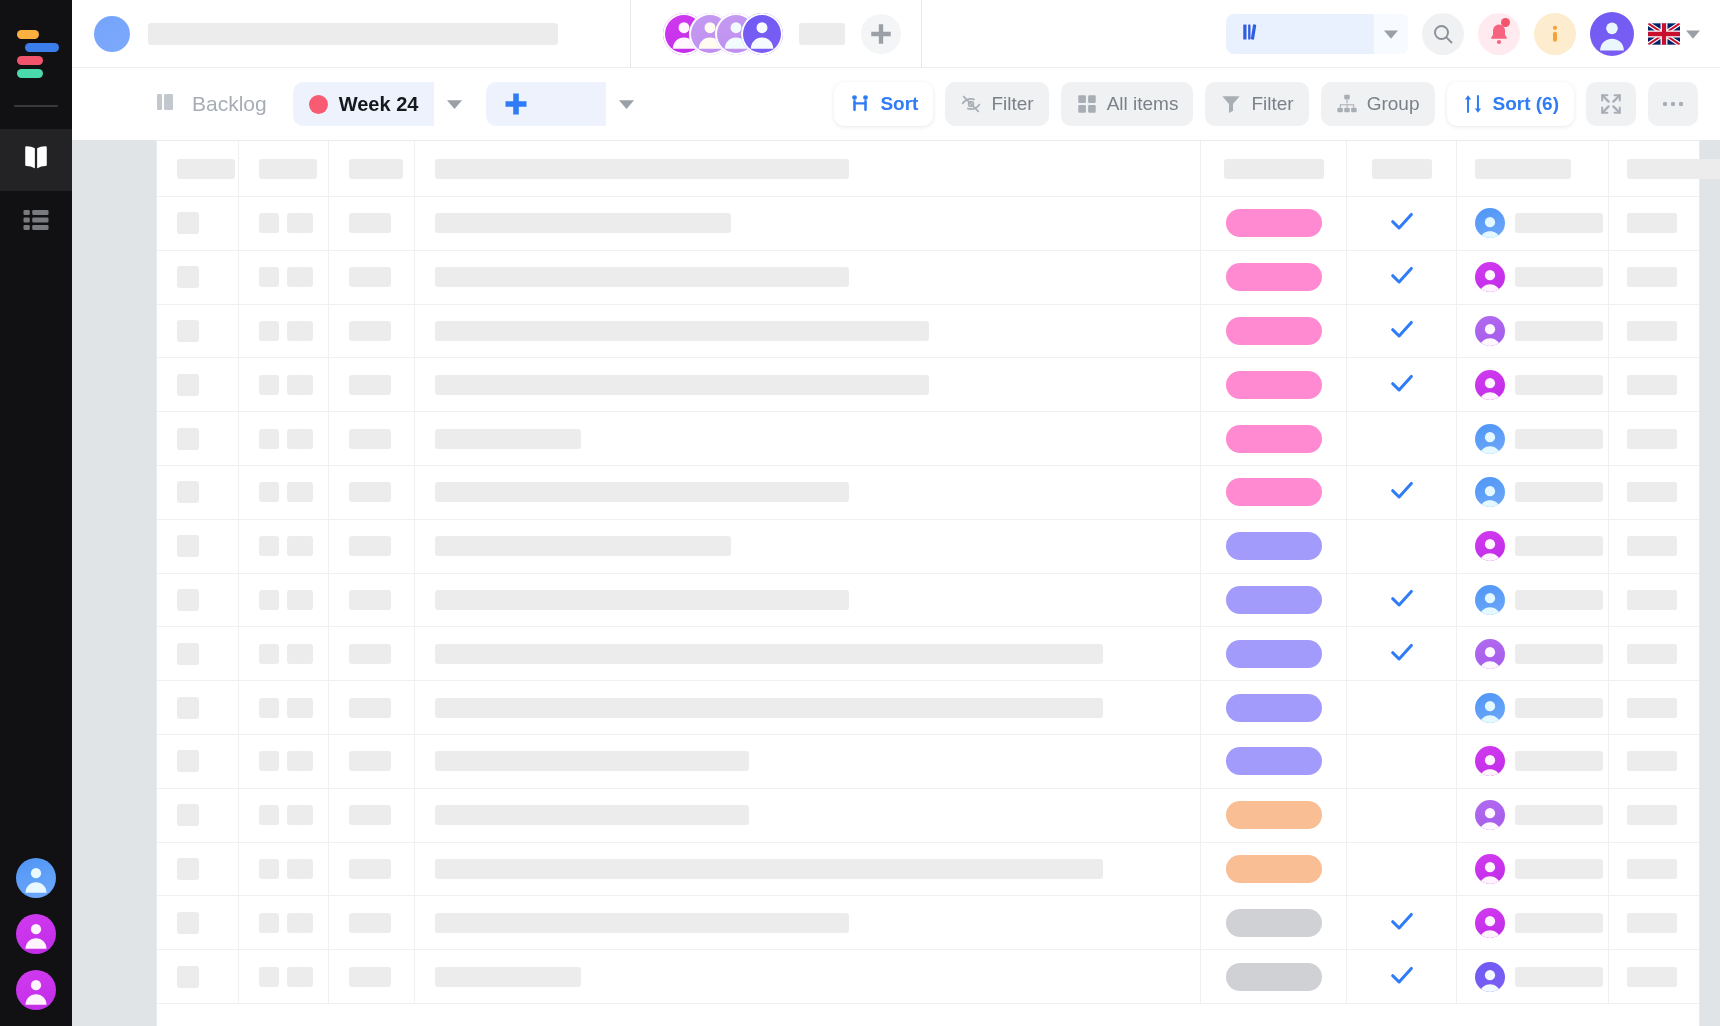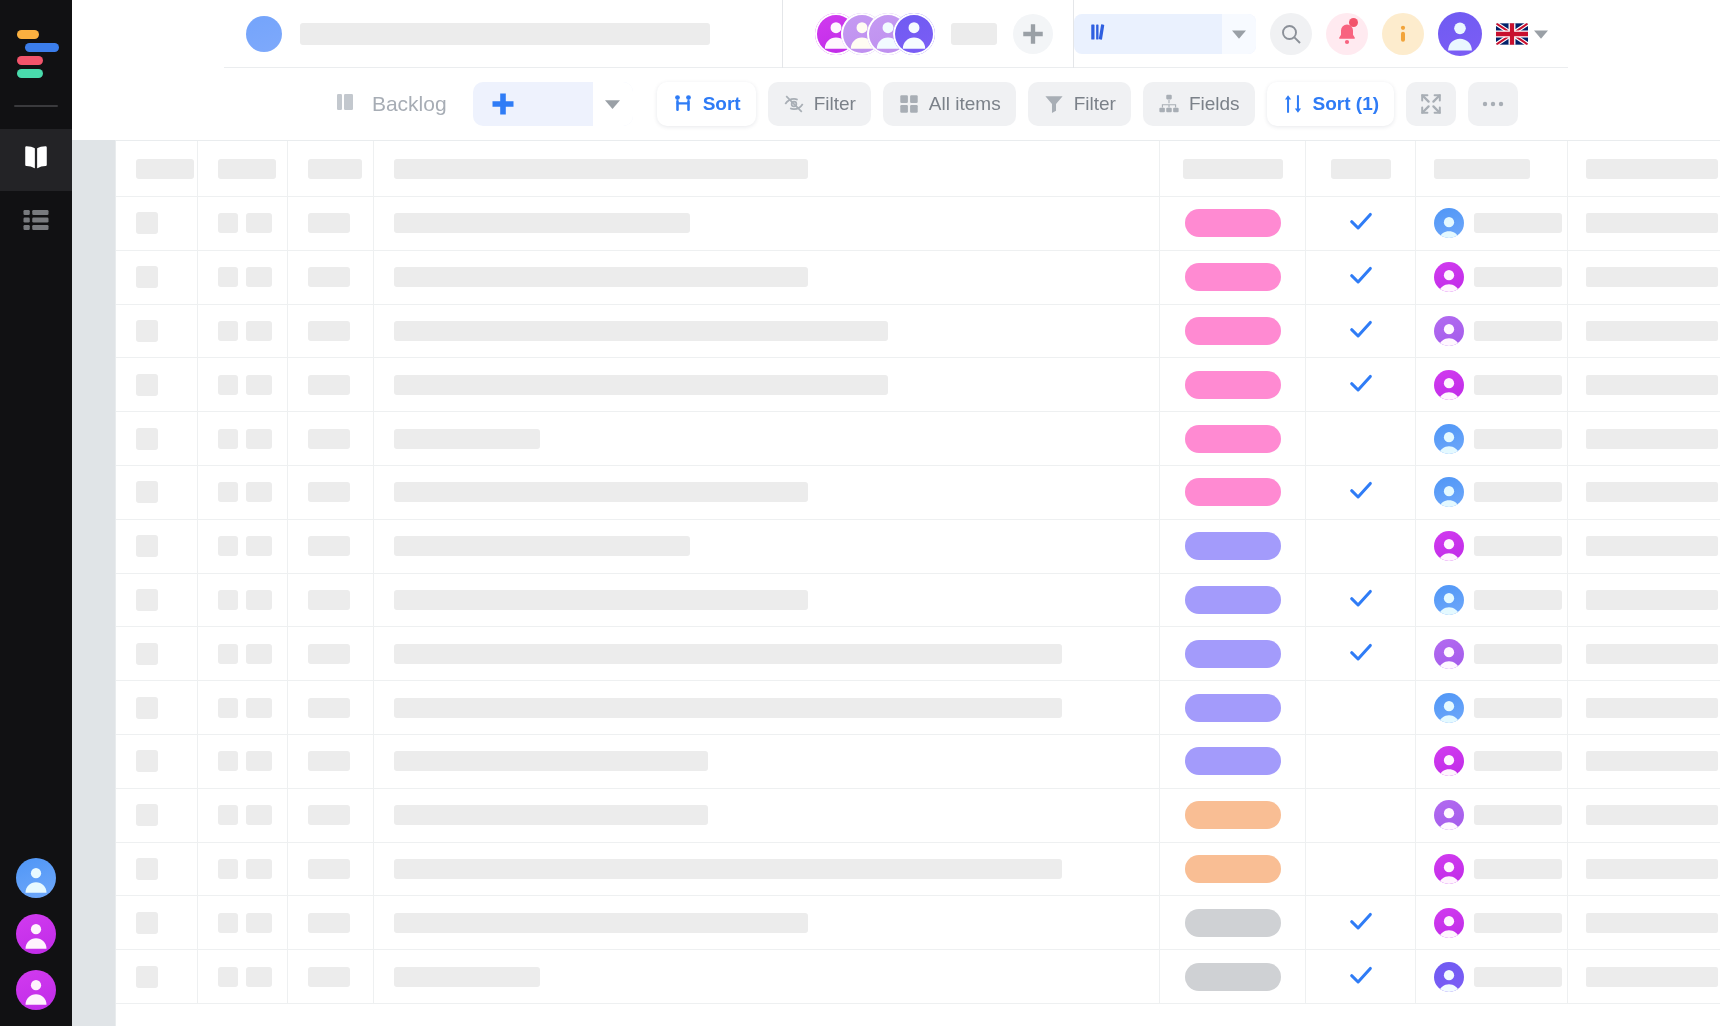--- a/index.html
+++ b/index.html
@@ -38,21 +38,21 @@
   
   .av { border-radius: 50%; display: inline-block; position: relative; flex: none; overflow: hidden; }
   .av svg { position: absolute; left: 50%; top: 14%; transform: translateX(-50%); }
   .av-blue    { background: linear-gradient(160deg,#4F96F6,#6FA8FA); }
   .av-magenta { background: linear-gradient(160deg,#D13BEF,#C02BE8); }
   .av-purple  { background: linear-gradient(160deg,#B26AF0,#A45CEB); }
   .av-indigo  { background: linear-gradient(160deg,#6F5BF2,#7C5DF5); }
   .av-lilac   { background: linear-gradient(160deg,#C59BF2,#BE8EEF); }
 
   
-  .main { flex: 1; display: flex; flex-direction: column; background: #ffffff; min-width: 0; align-items: center; }
+  .main { flex: 1; display: flex; flex-direction: column; background: #ffffff; min-width: 0; }
   .topbar {
     height: 68px; flex: 0 0 68px; display: flex; align-items: center;
     border-bottom: 1px solid #ebedef; background: #fff;
   }
   .tb-left { display: flex; align-items: center; gap: 18px; padding-left: 22px; width: 558px; }
   .circle-blue { width: 36px; height: 36px; border-radius: 50%;
     background: linear-gradient(160deg,#74A4FB,#7EA9FB); flex: none; }
   .skel { background: #ececec; border-radius: 3px; }
   .tb-title-skel { height: 22px; width: 410px; }
 
@@ -313,20 +313,31 @@
       <div class="backlog">
         <span>
           <svg width="24" height="22" viewBox="0 0 24 22" fill="#c3c8ce">
             <rect x="1" y="3" width="5" height="16" rx="1.2"></rect>
             <rect x="8" y="3" width="9" height="16" rx="1.2"></rect>
           </svg>
         </span>
         <span>Backlog</span>
       </div>
 
+      <div class="pill-split">
+        <span class="seg-main">
+          <span class="dot-week"></span>
+          <span class="week-label">Week 24</span>
+        </span>
+        <span class="seg-caret">
+          <svg width="15" height="10" viewBox="0 0 12 8" fill="#9aa0a6">
+              <path d="M0 1h12L6 8z"></path>
+            </svg>
+        </span>
+      </div>
 
       <div class="pill-split plus-split">
         <span class="seg-main">
           <svg width="28" height="28" viewBox="0 0 24 24" fill="#2F7CF6">
             <path d="M9.6 3h4.8v6.6H21v4.8h-6.6V21H9.6v-6.6H3V9.6h6.6z"></path>
           </svg>
         </span>
         <span class="seg-caret">
           <svg width="15" height="10" viewBox="0 0 12 8" fill="#9aa0a6">
               <path d="M0 1h12L6 8z"></path>
@@ -374,28 +385,28 @@
       </div>
 
       <div class="tbtn">
         <svg width="22" height="22" viewBox="0 0 24 24" fill="#a8aeb5">
           <rect x="9" y="2" width="6" height="5" rx="1.2"></rect>
           <rect x="1.5" y="16" width="6" height="5" rx="1.2"></rect>
           <rect x="9" y="16" width="6" height="5" rx="1.2"></rect>
           <rect x="16.5" y="16" width="6" height="5" rx="1.2"></rect>
           <path d="M11.4 7.5h1.2v3.6h-1.2zM4.2 12.2h15.6v1.2H4.2zM4.2 12.2h1.2v3.6H4.2zM11.4 12.2h1.2v3.6h-1.2zM18.6 12.2h1.2v3.6h-1.2z"></path>
         </svg>
-        <span>Fields</span>
+        <span>Group</span>
       </div>
 
       <div class="tbtn active">
         <svg width="22" height="22" viewBox="0 0 24 24" fill="#2F7CF6">
           <path d="M6.6 2.4 10 7H7.7v14.6H5.5V7H3.2zM17.4 21.6 14 17h2.3V2.4h2.2V17h2.3z"></path>
         </svg>
-        <span>Sort (1)</span>
+        <span>Sort (6)</span>
       </div>
 
       <div class="tbtn icon-only">
         <svg width="24" height="24" viewBox="0 0 24 24" fill="none" stroke="#a8aeb5" stroke-width="2.3" stroke-linecap="round">
           <path d="M3.5 3.5 9.6 9.6M20.5 3.5 14.4 9.6M3.5 20.5 9.6 14.4M20.5 20.5 14.4 14.4"></path>
           <path d="M3.2 8.4V3.2h5.2M20.8 8.4V3.2h-5.2M3.2 15.6v5.2h5.2M20.8 15.6v5.2h-5.2" stroke-width="2"></path>
         </svg>
       </div>
 
       <div class="tbtn icon-only">

